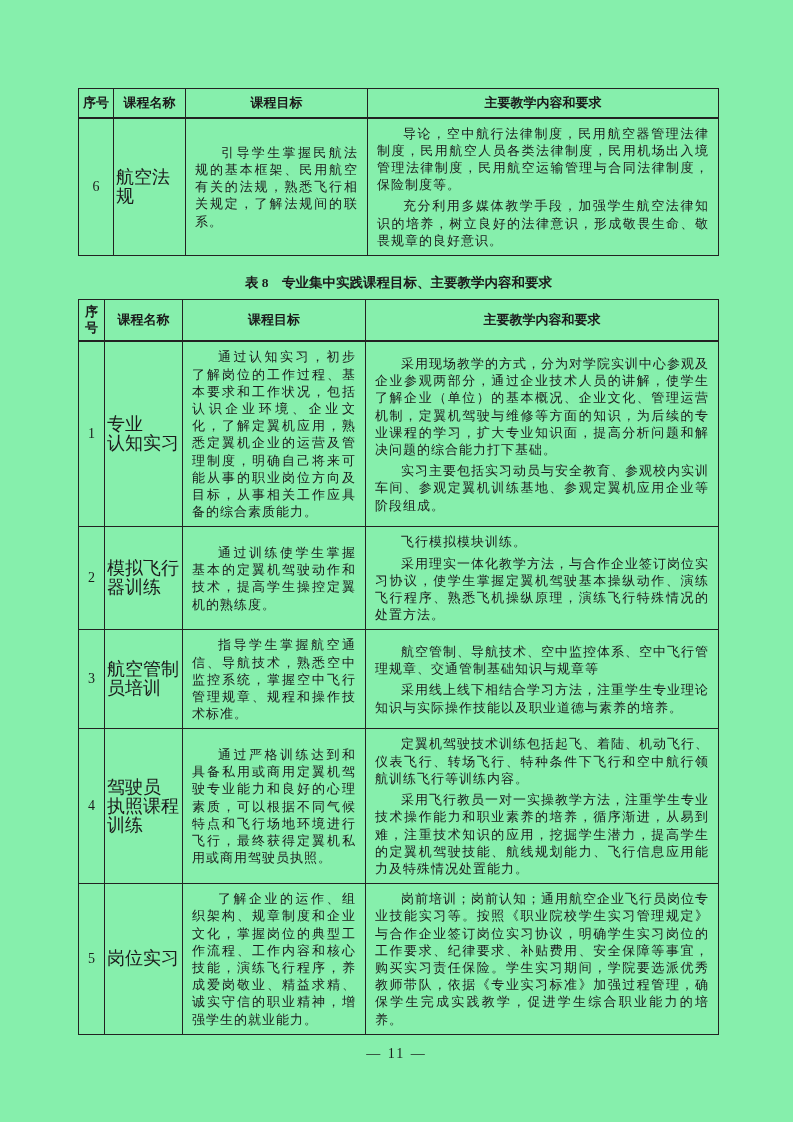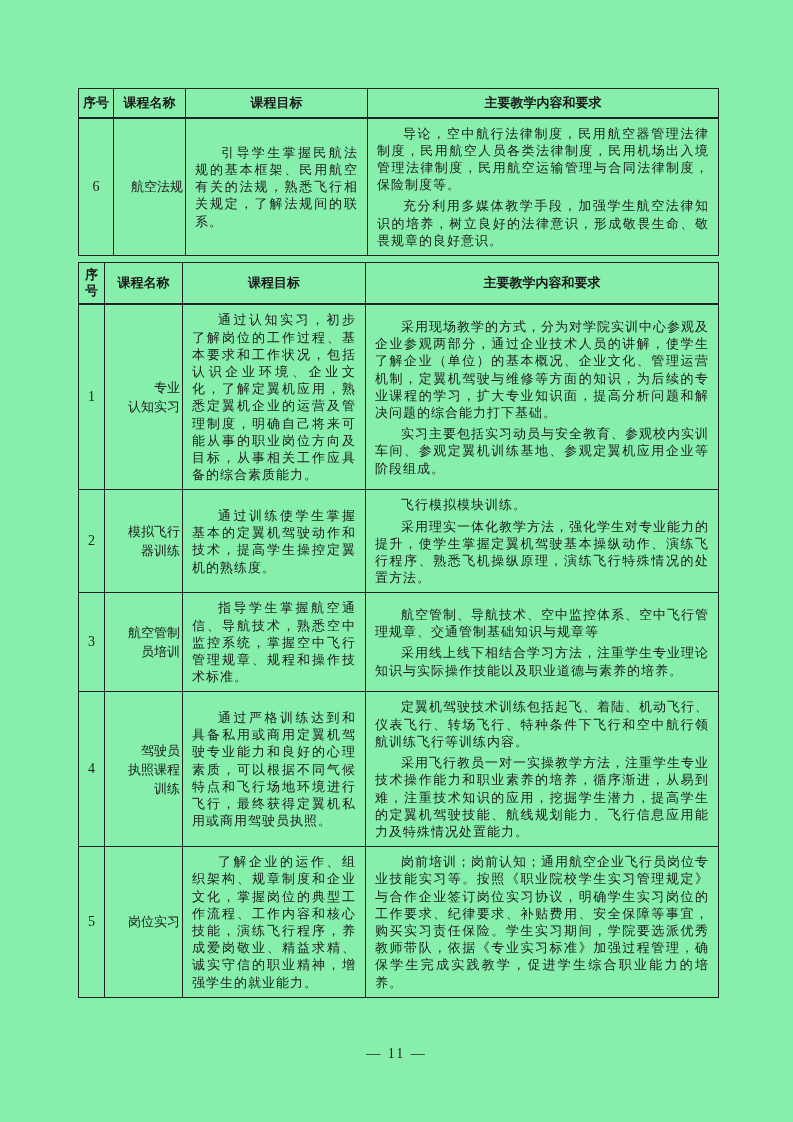--- a/index.html
+++ b/index.html
@@ -25,21 +25,21 @@
   }
   table.doc th {
     font-weight:bold;
     font-size:13px;
     text-align:center;
     padding:1px 2px;
     border-bottom-width:2px;
     line-height:16px;
   }
   .cell-no   { text-align:center; font-size:14px; }
-  .cell-name { text-align:right; font-size:13px; line-height:19px; padding:0 2px; }
+  .cell-name { text-align:left; font-size:18px; line-height:19px; padding:0 2px; }
   .cell-obj, .cell-main {
     font-size:13px;
     line-height:17.2px;
     text-align:justify;
     padding:2px 5px;
     letter-spacing:1px;
   }
   .cell-obj p, .cell-main p { margin:4px; text-indent:2em; }
 
   
@@ -104,20 +104,21 @@
           <p>引导学生掌握民航法规的基本框架、民用航空有关的法规，熟悉飞行相关规定，了解法规间的联系。</p>
         </td>
         <td class="cell-main">
           <p>导论，空中航行法律制度，民用航空器管理法律制度，民用航空人员各类法律制度，民用机场出入境管理法律制度，民用航空运输管理与合同法律制度，保险制度等。</p>
           <p>充分利用多媒体教学手段，加强学生航空法律知识的培养，树立良好的法律意识，形成敬畏生命、敬畏规章的良好意识。</p>
         </td>
       </tr>
     </tbody>
       </table>
 
+    <div class="table-title">表 8　专业集中实践课程目标、主要教学内容和要求</div>
 
     <table class="doc" id="table2">
       <colgroup>
         <col style="width:26px">
           <col style="width:78px">
           <col style="width:183px">
           <col style="width:353px">
       </colgroup>
       <tbody>
           <tr class="hdr">
@@ -146,21 +147,21 @@
         <td class="cell-no">2</td>
         <td class="cell-name">
           <div>模拟飞行</div>
           <div>器训练</div>
         </td>
         <td class="cell-obj">
           <p>通过训练使学生掌握基本的定翼机驾驶动作和技术，提高学生操控定翼机的熟练度。</p>
         </td>
         <td class="cell-main">
           <p>飞行模拟模块训练。</p>
-          <p>采用理实一体化教学方法，强化学生对专业能力的提升，使学生掌握定翼机驾驶基本操纵动作、演练飞行程序、熟悉飞机操纵原理，演练飞行特殊情况的处置方法。</p>
+          <p>采用理实一体化教学方法，与合作企业签订岗位实习协议，使学生掌握定翼机驾驶基本操纵动作、演练飞行程序、熟悉飞机操纵原理，演练飞行特殊情况的处置方法。</p>
         </td>
       </tr>
 
       <tr class="r3">
         <td class="cell-no">3</td>
         <td class="cell-name">
           <div>航空管制</div>
           <div>员培训</div>
         </td>
         <td class="cell-obj">

